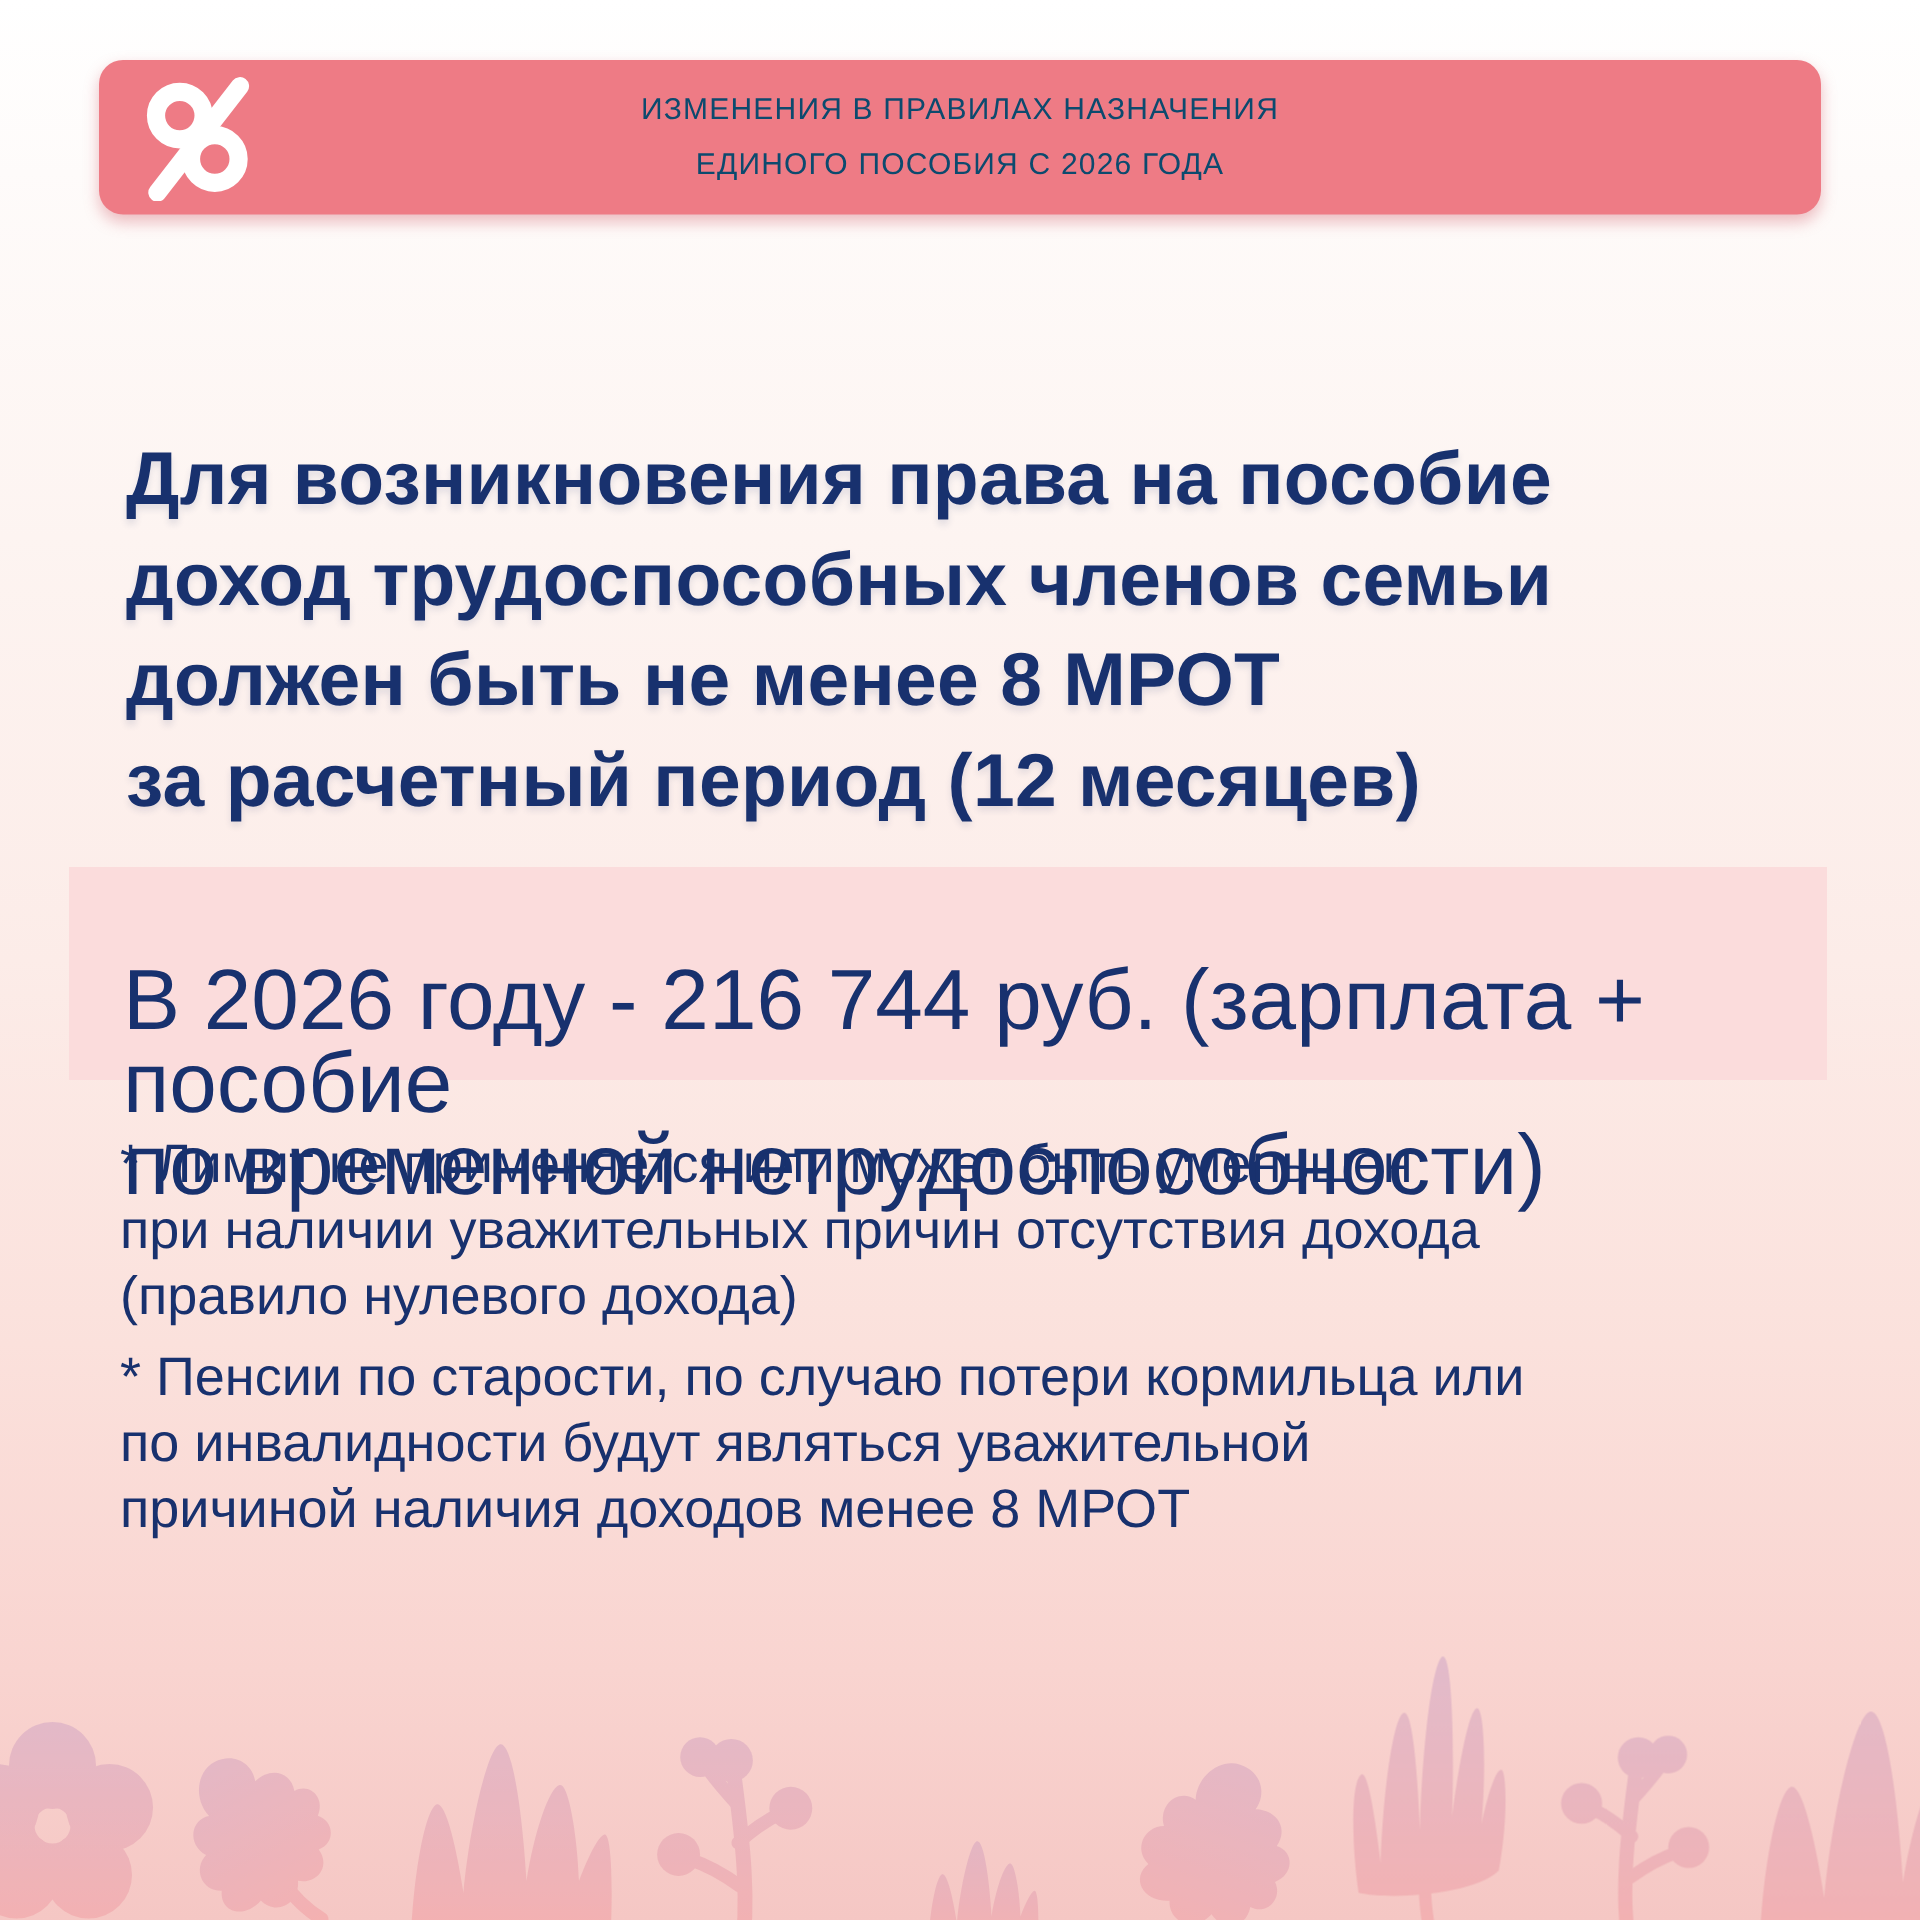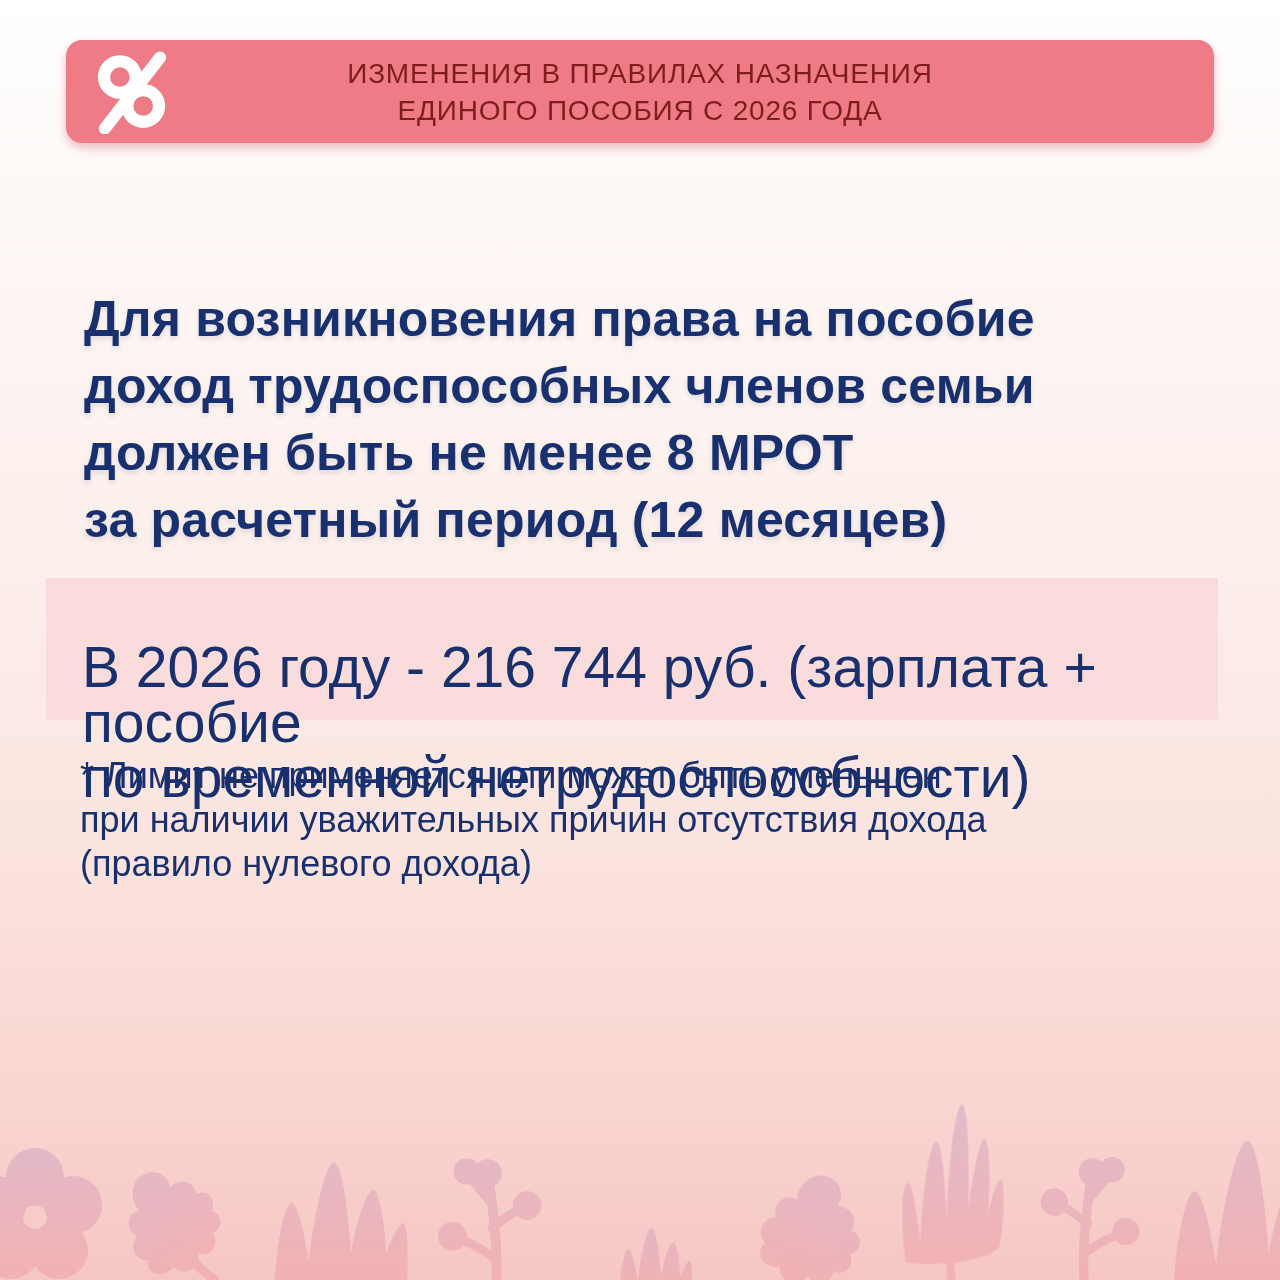--- a/index.html
+++ b/index.html
@@ -14,21 +14,21 @@
   .header {
     position:absolute; left:66px; top:40px; width:1148px; height:103px;
     background:#ee7b85; border-radius:16px;
     box-shadow:0 5px 10px rgba(209,92,105,0.40);
     display:flex; align-items:center; justify-content:center;
   }
   .logo {
     position:absolute; left:24px; top:10px; width:84px; height:84px;
   }
   .header-title {
-    color:#7f1d1d; font-size:28px; line-height:37px; letter-spacing:0.8px;
+    color:#0c4a6e; font-size:20px; line-height:37px; letter-spacing:0.8px;
     text-align:center; white-space:pre-line; font-weight:400;
   }
   
   .heading {
     position:absolute; left:84px; top:286px; width:1130px;
     color:#18316e; font-size:50px; line-height:67px; font-weight:700;
     white-space:pre-line; letter-spacing:0.2px;
     text-shadow:0 3px 5px rgba(24,49,110,0.12);
   }
   
@@ -80,20 +80,23 @@
 
   <div class="highlight-box">
     <div class="highlight-text">В 2026 году - 216 744 руб. (зарплата + пособие
 по временной нетрудоспособности)</div>
   </div>
 
   <div class="footnote footnote-1">* Лимит не применяется или может быть уменьшен
 при наличии уважительных причин отсутствия дохода
 (правило нулевого дохода)</div>
 
+  <div class="footnote footnote-2">* Пенсии по старости, по случаю потери кормильца или
+по инвалидности будут являться уважительной
+причиной наличия доходов менее 8 МРОТ</div>
 
   <svg class="decor" viewBox="0 0 1280 210" aria-hidden="true">
     <defs>
       <linearGradient id="pg" gradientUnits="userSpaceOnUse" x1="0" y1="-90" x2="0" y2="78">
         <stop offset="0" stop-color="#c9a2c7"></stop>
         <stop offset="1" stop-color="#f59a9c"></stop>
       </linearGradient>
       <linearGradient id="pg2" gradientUnits="userSpaceOnUse" x1="0" y1="-185" x2="0" y2="55">
         <stop offset="0" stop-color="#c9a2c7"></stop>
         <stop offset="1" stop-color="#f59a9c"></stop>

